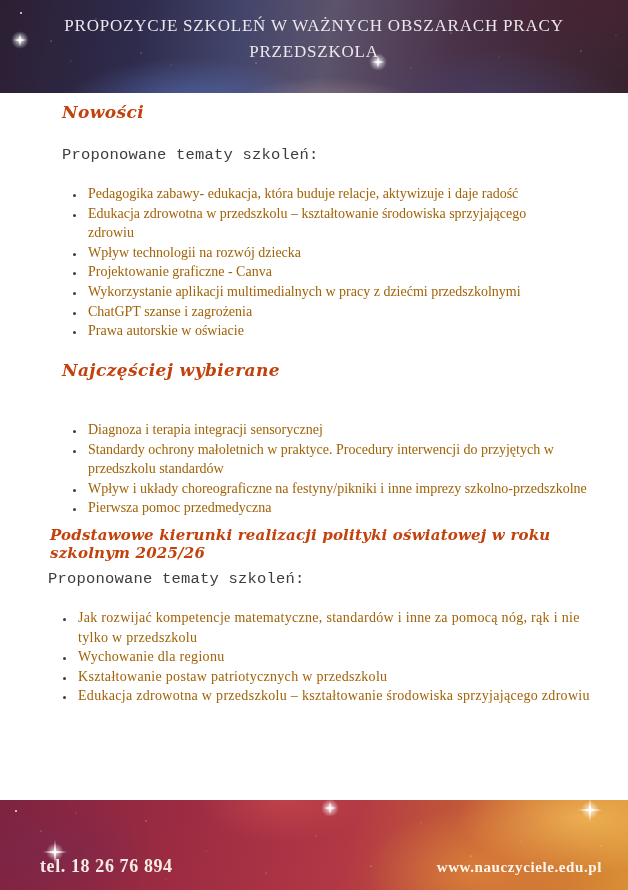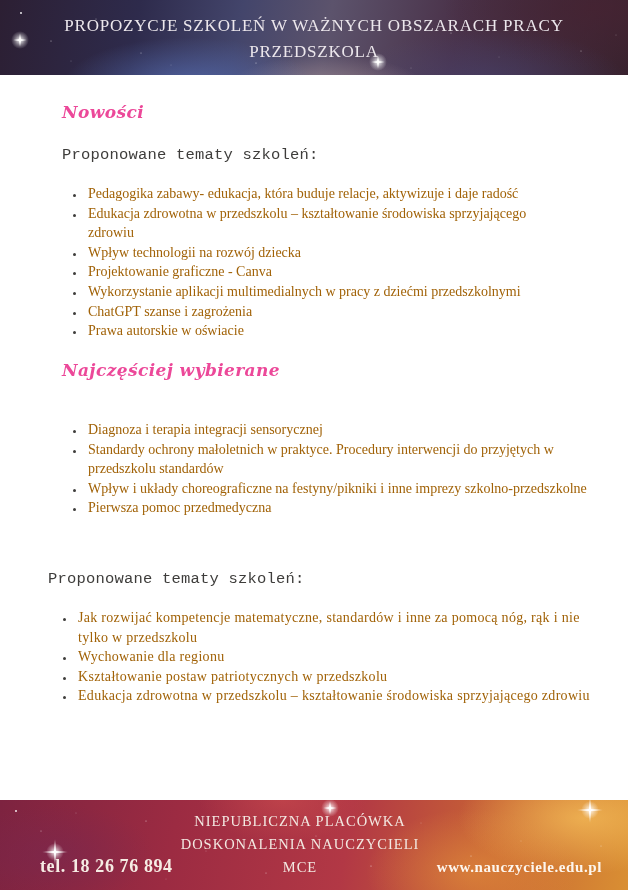--- a/index.html
+++ b/index.html
@@ -8,21 +8,21 @@
     position:relative;
     width:628px; height:890px;
     margin:0 auto;
     background:#ffffff;
     overflow:hidden;
     font-family:"Liberation Serif", serif;
   }
 
   
   .header {
-    position:absolute; top:0; left:0; width:628px; height:75px;
+    position:absolute; top:0; left:0; width:628px; height:93px;
     background:
       radial-gradient(ellipse 180px 70px at 30% 115%, rgba(86,110,180,.75), rgba(86,110,180,0) 70%),
       radial-gradient(ellipse 160px 60px at 52% 125%, rgba(168,148,155,.8), rgba(168,148,155,0) 65%),
       radial-gradient(ellipse 200px 90px at 78% 120%, rgba(70,80,140,.45), rgba(70,80,140,0) 70%),
       radial-gradient(ellipse 220px 90px at 95% 10%, rgba(70,35,50,.8), rgba(70,35,50,0) 70%),
       linear-gradient(100deg, #2c1f33 0%, #2e2b4c 22%, #43456b 38%, #5c536c 52%, #4a3249 72%, #39222e 100%);
     padding-left: 24px;
   }
   .header-title {
     position:absolute; top:13px; left:0; width:100%;
@@ -70,21 +70,21 @@
   .sparkle .glow { position:absolute; left:-9px; top:-9px; width:18px; height:18px; border-radius:50%;
     background:radial-gradient(circle, rgba(255,255,255,.95) 0%, rgba(255,255,255,.35) 40%, transparent 70%); }
   .sparkle.small::before { height:14px; top:-7px; }
   .sparkle.small::after  { width:14px; left:-7px; }
 
   
   .script-heading {
     position:absolute;
     font-family:"DejaVu Serif", serif;
     font-style:italic; font-weight:bold;
-    color:#ec4899;
+    color:#c2410c;
     letter-spacing:.4px;
   }
   .h-nowosci        { left:62px; top:102px; font-size:17px; }
   .h-najczesciej    { left:62px; top:360px; font-size:17px;text-align:center; }
   .h-podstawowe     { left:50px; top:526px; font-size:15px; letter-spacing:.2px; }
 
   .intro {
     position:absolute;
     font-size:15.5px; color:#3e3d3b; letter-spacing:.2px;font-family:Liberation Mono, monospace;
   }
@@ -159,41 +159,37 @@
   </ul>
 
   <div class="script-heading h-najczesciej">Najczęściej wybierane</div>
   <ul class="topics list-2">
     <li>Diagnoza i terapia integracji sensorycznej</li>
     <li>Standardy ochrony małoletnich w praktyce. Procedury interwencji do przyjętych w przedszkolu standardów</li>
     <li>Wpływ i układy choreograficzne na festyny/pikniki i inne imprezy szkolno-przedszkolne</li>
     <li>Pierwsza pomoc przedmedyczna</li>
   </ul>
 
+  <div class="script-heading h-podstawowe">Podstawowe kierunki realizacji polityki oświatowej w roku szkolnym 2025/26</div>
   <div class="intro intro-2">Proponowane tematy szkoleń:</div>
   <ul class="topics list-3">
     <li>Jak rozwijać kompetencje matematyczne, standardów i inne za pomocą nóg, rąk i nie tylko w przedszkolu</li>
     <li>Wychowanie dla regionu</li>
     <li>Kształtowanie postaw patriotycznych w przedszkolu</li>
     <li>Edukacja zdrowotna w przedszkolu – kształtowanie środowiska sprzyjającego zdrowiu</li>
   </ul>
 
   <div class="footer">
     <div class="stars ftr" style="left:15px; top:10px;"></div>
     <div class="sparkle" style="left:55px; top:52px;">
         <span class="glow"></span>
       </div>
     <div class="sparkle" style="left:590px; top:10px;">
         <span class="glow"></span>
       </div>
     <div class="sparkle small" style="left:330px; top:8px;">
         <span class="glow"></span>
       </div>
-    <div class="footer-org">
-      <div>NIEPUBLICZNA PLACÓWKA</div>
-      <div>DOSKONALENIA NAUCZYCIELI</div>
-      <div>MCE</div>
-    </div>
     <div class="footer-phone">tel. 18 26 76 894</div>
     <div class="footer-site">www.nauczyciele.edu.pl</div>
   </div>
 
 </div>
 
 </body></html>

